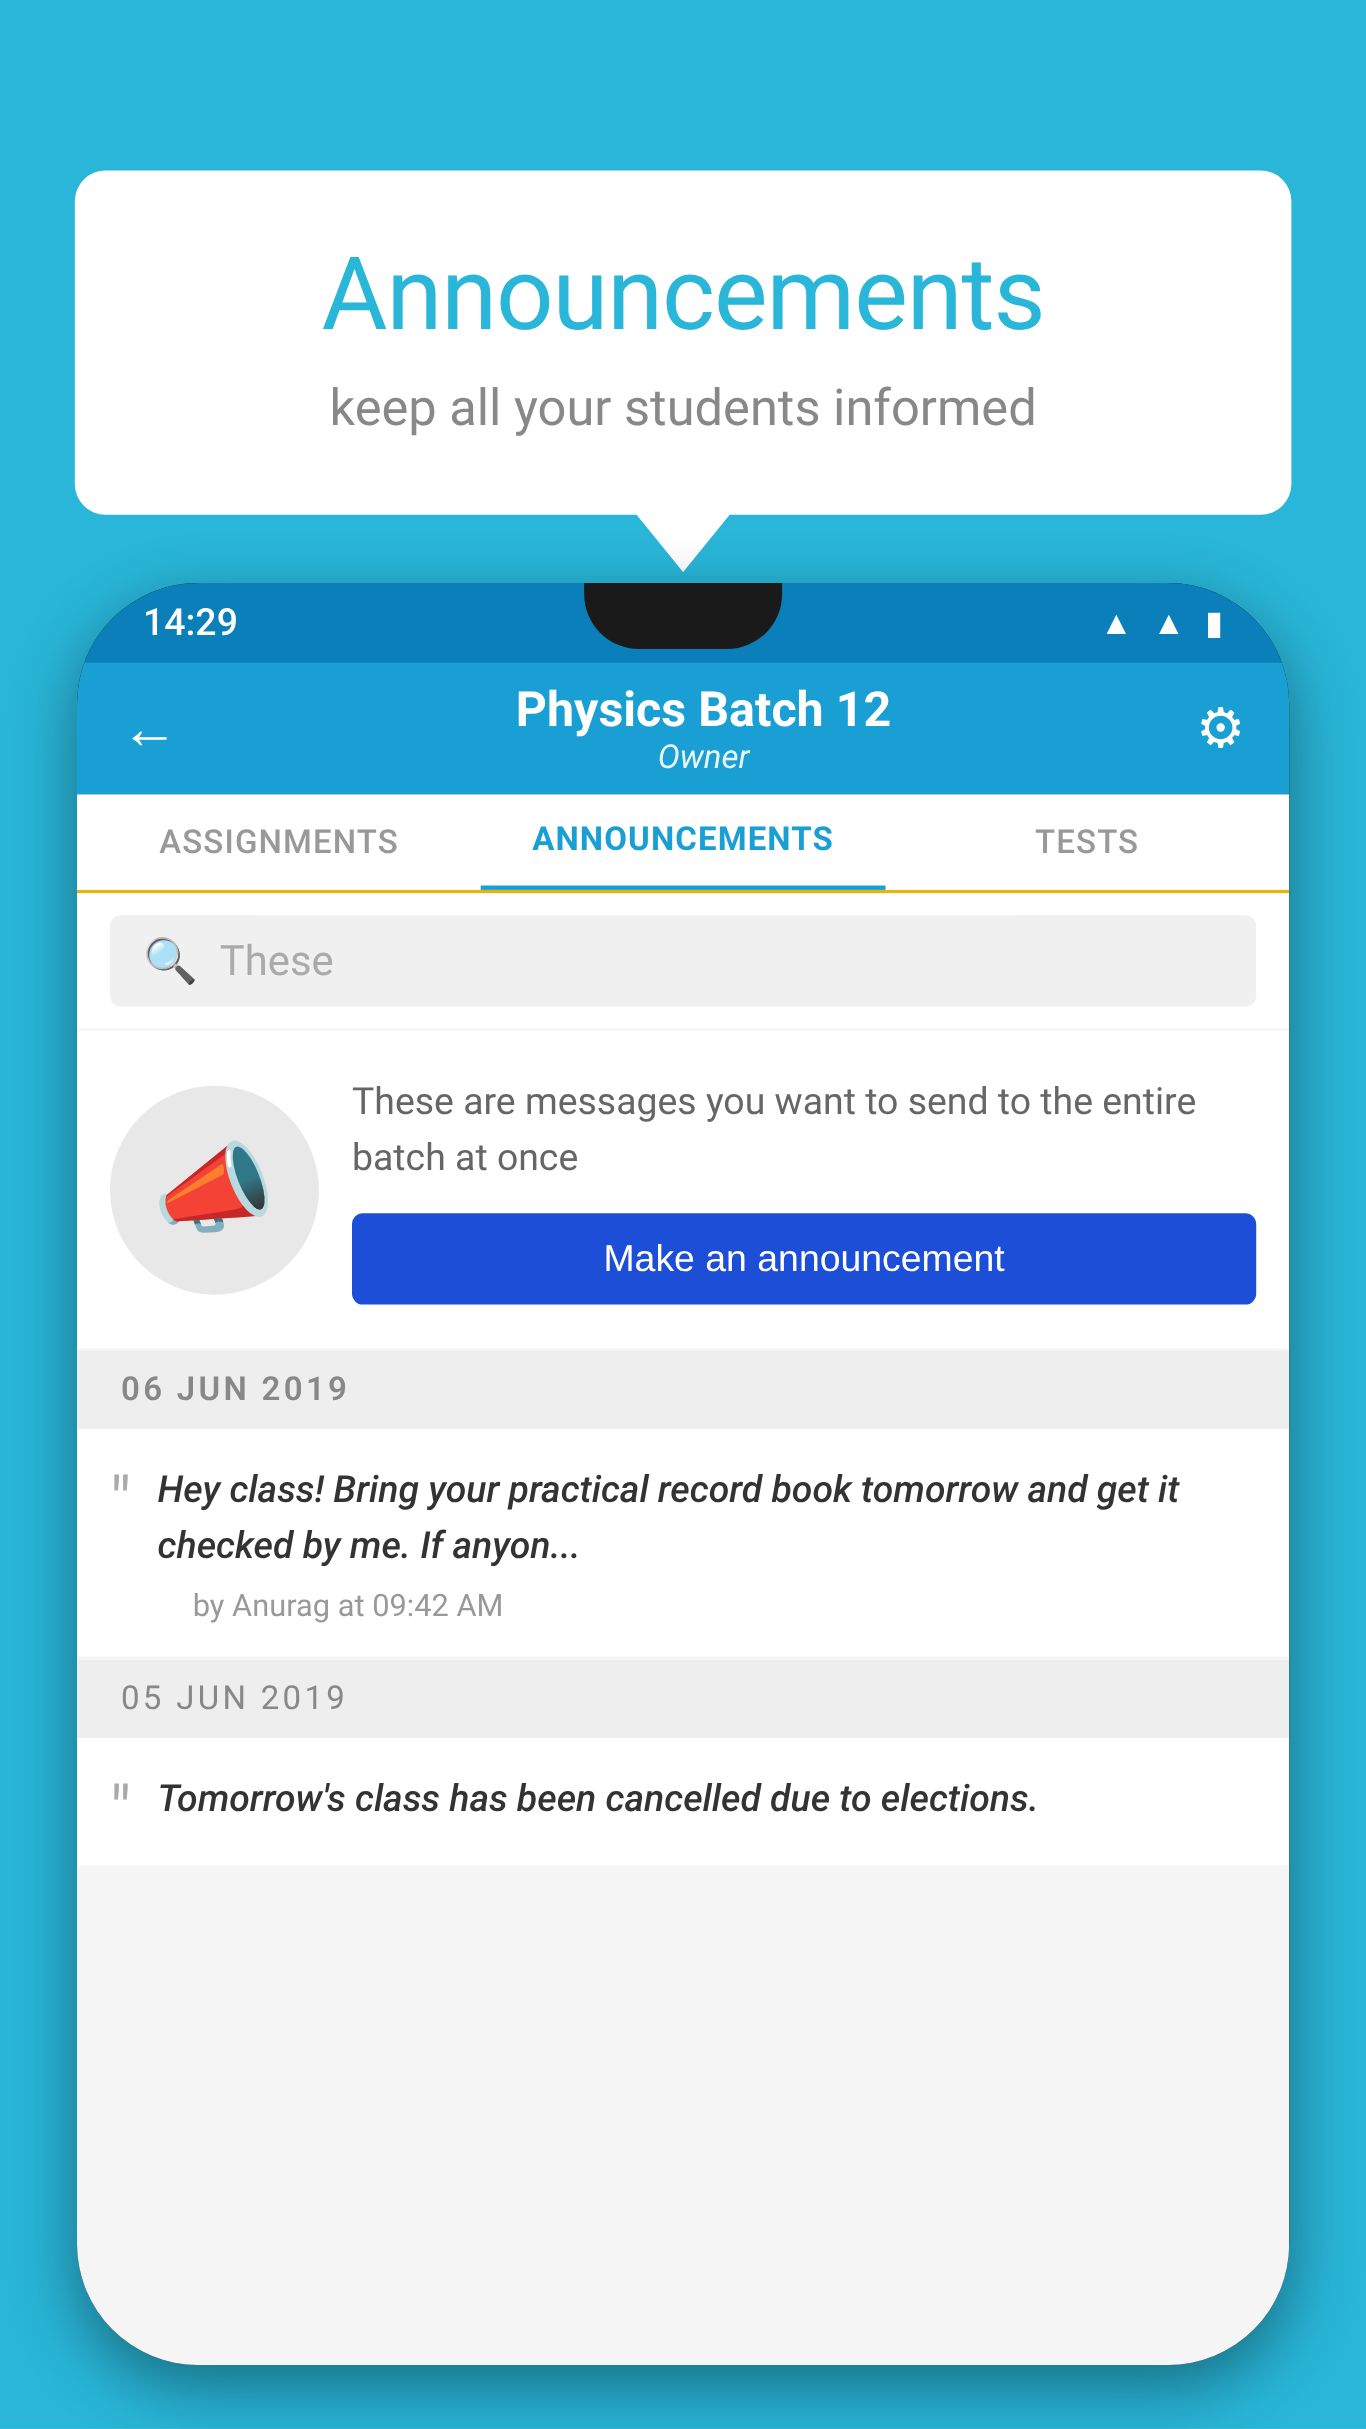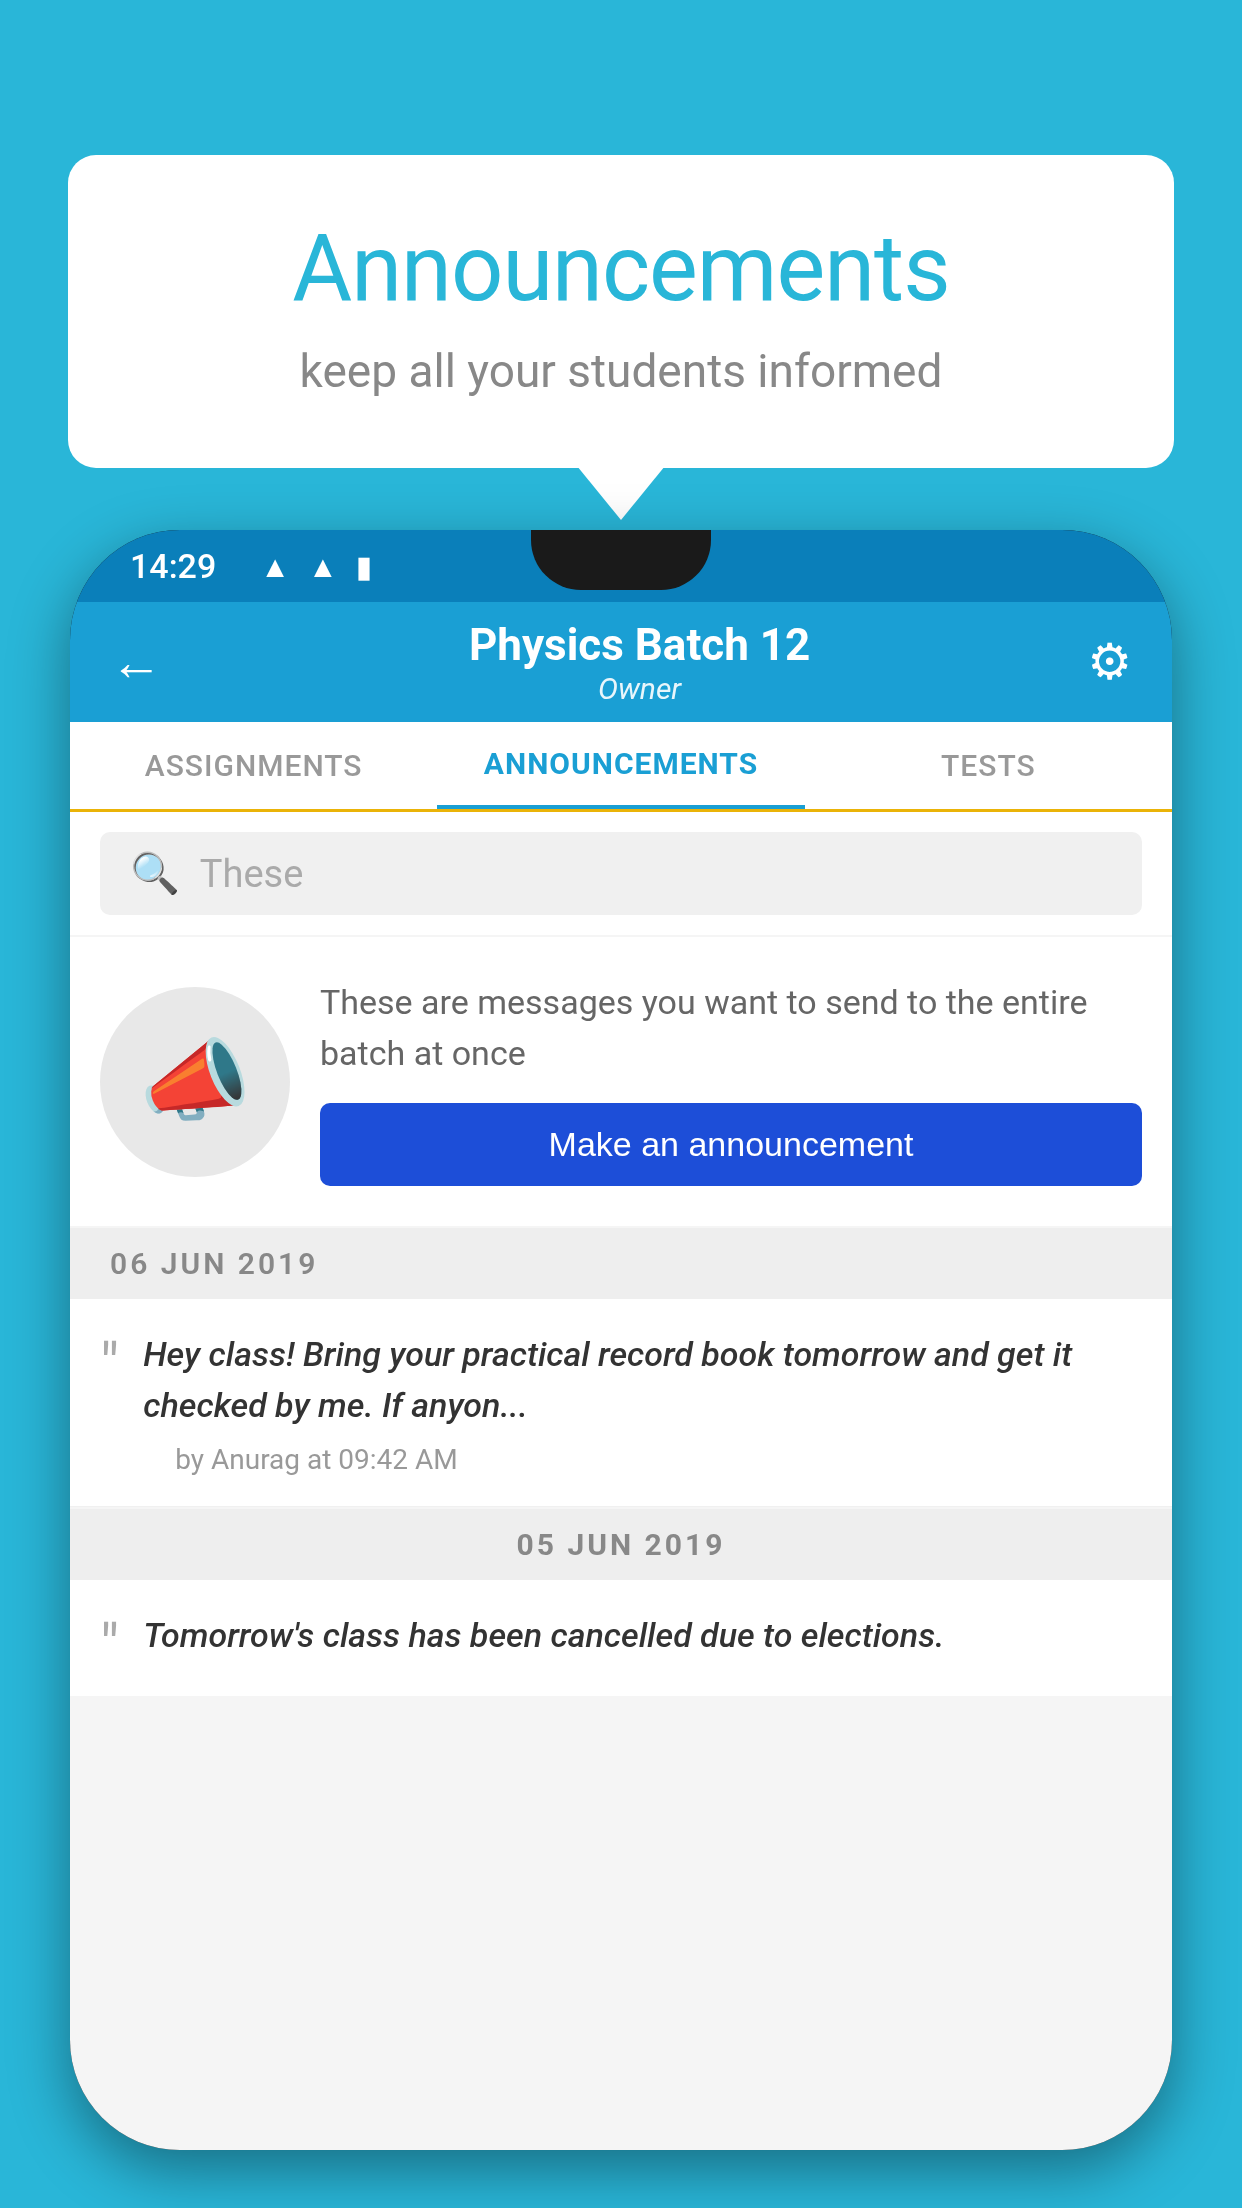--- a/index.html
+++ b/index.html
@@ -66,20 +66,21 @@
       overflow: hidden;
     }
 
     
     .status-bar {
       width: 100%;
       height: 72px;
       background: #0a7fba;
       display: flex;
       align-items: center;
+      justify-content: space-between;
       padding: 0 60px;
       position: relative;
       gap: 44px;
     }
 
     .status-time {
       color: #ffffff;
       font-size: 34px;
       font-weight: 500;
     }
@@ -309,24 +310,23 @@
       font-size: 28px;
       color: #999999;
       margin-left: 32px;
     }
 
     .date-separator2 {
       background: #eeeeee;
       padding: 18px 40px;
       color: #888888;
       font-size: 30px;
-      font-weight: 700;
+      font-weight: 400;
       letter-spacing: 3px;
       margin-top: 2px;
-      text-align: center;
     }
 
     
     .announcement-item-partial {
       background: #ffffff;
       padding: 30px 30px 20px;
       display: flex;
       align-items: flex-start;
       gap: 24px;
     }

